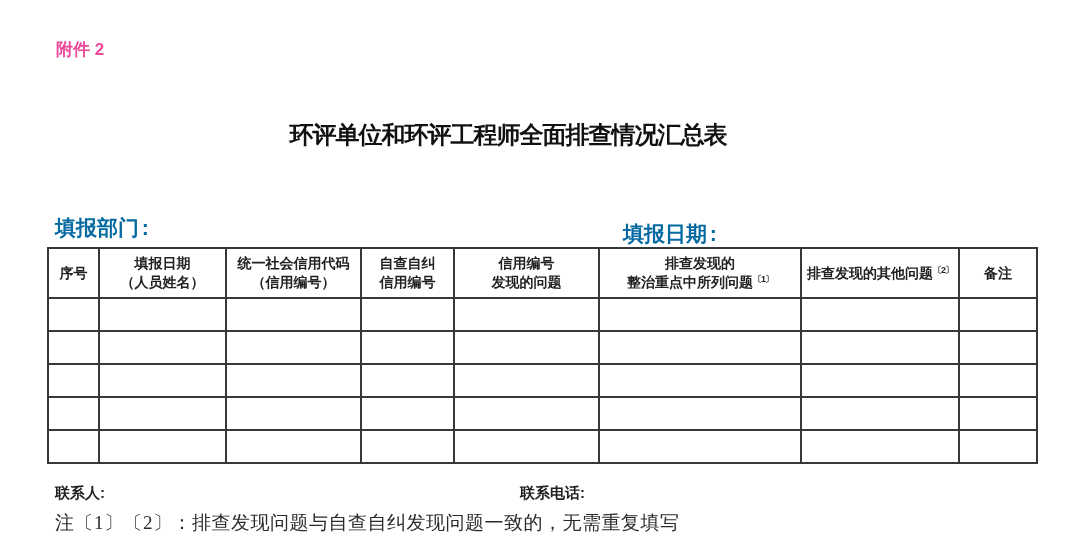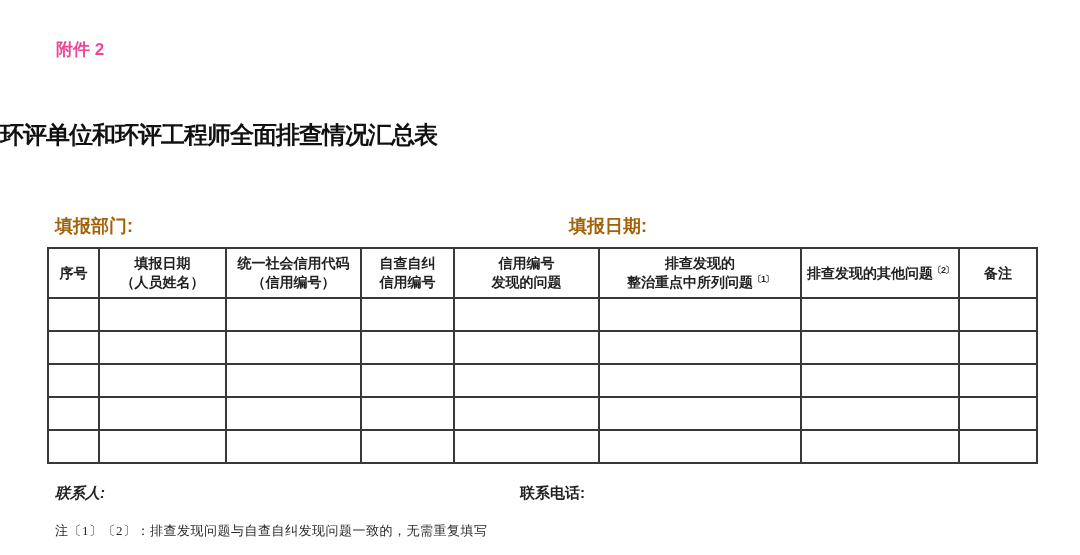--- a/index.html
+++ b/index.html
@@ -15,38 +15,39 @@
     position: absolute;
     left: 56px; top: 38px;
     font-family: "Liberation Sans", sans-serif;
     font-weight: bold;
     font-size: 17px;
     color: #ec4899;
   }
   .doc-title-wrap {
     position: absolute;
     left: 0; right: 64px; top: 119px;
+    text-align: center;
   }
   .doc-title {
     font-family: "Liberation Serif", serif;
     font-weight: bold;
     font-size: 24px;
     letter-spacing: -1px;
     color: #111;
   }
   .meta-row { position: absolute; top: 214px; left: 0; width: 100%; height: 22px; }
   .meta-label {
     position: absolute;
-    font-family: Liberation Sans, sans-serif;
-    font-weight: bold;
-    font-size: 18px;
-    color: #a16207;
+    font-family: Liberation Mono, monospace;
+    font-weight: bold;
+    font-size: 21px;
+    color: #0369a1;
   }
   .meta-dept { left: 55px; }
-  .meta-date { left: 569px; }
+  .meta-date { left: 623px; margin-top: 6px; }
 
   .form-table {
     position: absolute;
     left: 47px; top: 247px;
     width: 989px;
     border-collapse: collapse;
     table-layout: fixed;
   }
   .form-table th, .form-table td {
     border: 2px solid #383838;
@@ -71,30 +72,29 @@
     letter-spacing: -1px;
   }
   .footer-row { position: absolute; top: 484px; left: 0; width: 100%; height: 20px; }
   .footer-label {
     position: absolute;
     font-family: "Liberation Sans", sans-serif;
     font-weight: bold;
     font-size: 15px;
     color: #222;
   }
-  .contact-label { left: 55px; font-style: italic; }
+  .contact-label { left: 55px; }
   .phone-label { left: 520px; }
   .note-line {
     position: absolute;
     left: 55px; top: 510px;
     font-family: "Liberation Serif", serif;
-    font-size: 13px;
+    font-size: 19px;
     color: #2a2a2a;
     letter-spacing: 0.5px;
-    margin-top: 12px;
   }
 </style>
 </head>
 <body>
 
 <div class="attachment-label">附件 2</div>
 
 <div class="doc-title-wrap">
   <span class="doc-title">环评单位和环评工程师全面排查情况汇总表</span>
 </div>

